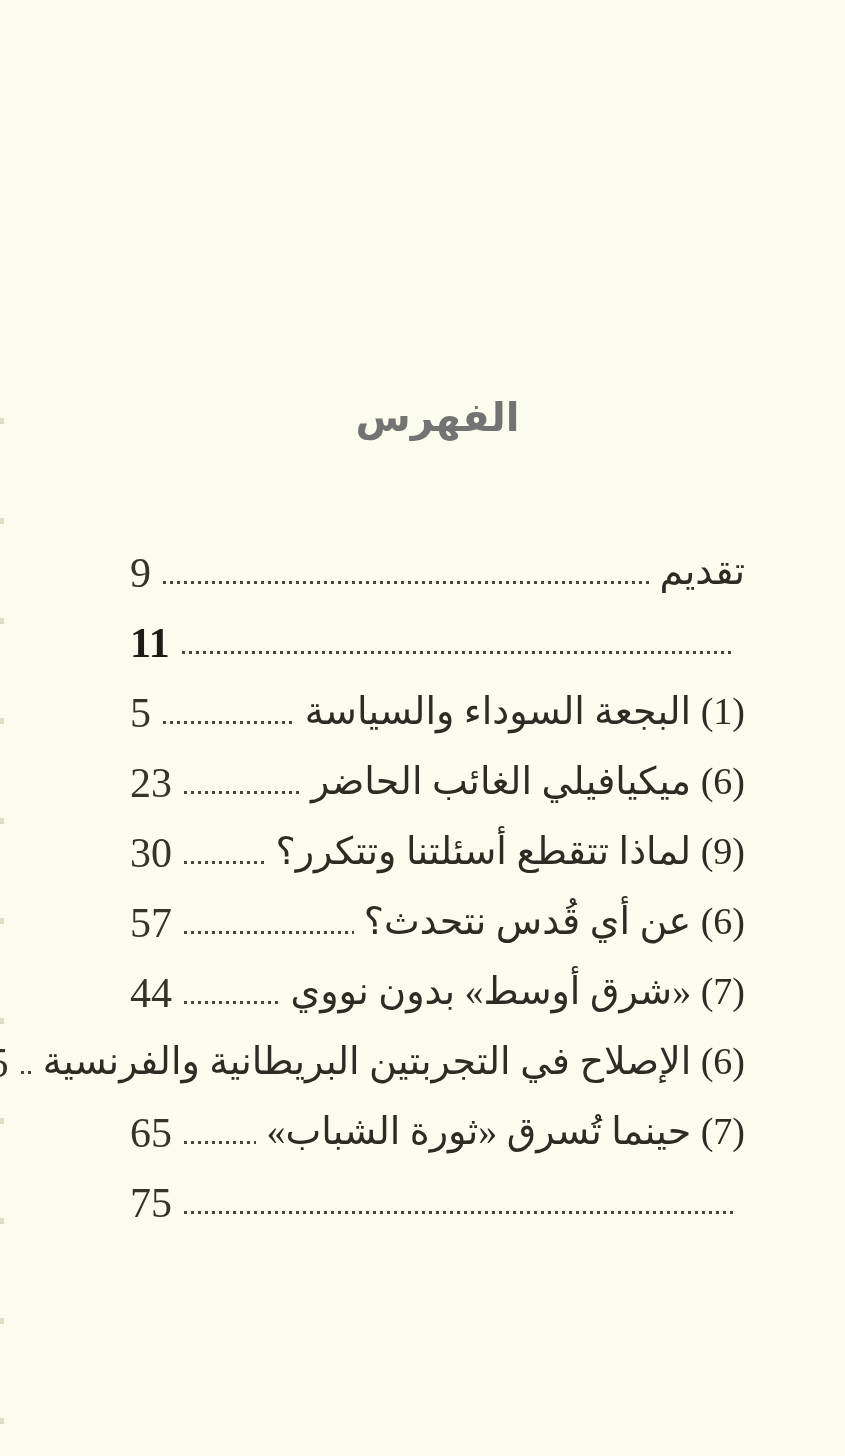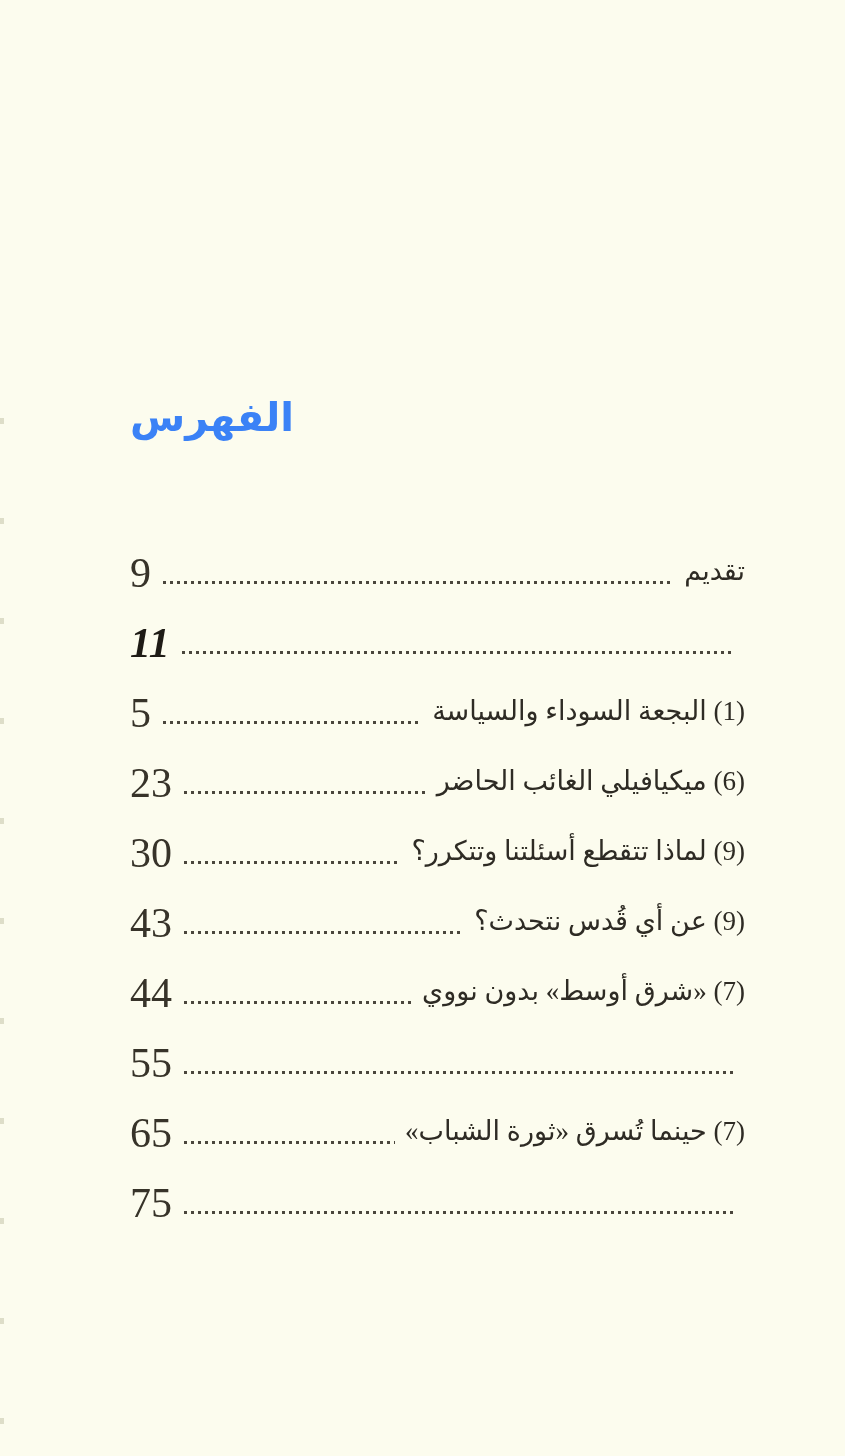--- a/index.html
+++ b/index.html
@@ -21,35 +21,36 @@
   .edge-marks {
     position: absolute;
     left: 0; top: 28px;
     width: 4px; height: 1400px;
     background-image: linear-gradient(to bottom, rgba(196,196,170,0.55) 0 6px, rgba(0,0,0,0) 6px 100%);
     background-size: 4px 100px;
     background-repeat: repeat-y;
   }
   .book-title {
     margin-top: 390px;
+    text-align: center;
     font-family: "DejaVu Sans", sans-serif;
     font-weight: bold;
     font-size: 40px;
     line-height: 54px;
-    color: #3b82f6;
+    color: #737373;
   }
   .toc { margin-top: 92px; }
   .toc-row {
     display: flex;
     direction: rtl;
     align-items: center;
     height: 70px;
   }
   .toc-title {
-    font-size: 27px;
+    font-size: 38px;
     white-space: nowrap;
     color: #2e2b24;
   }
   .toc-leader {
     flex: 1 1 auto;
     min-width: 14px;
     height: 5px;
     margin: 0 10px;
     align-self: center;
     transform: translateY(11px);
@@ -62,21 +63,20 @@
     font-size: 42px;
     line-height: 42px;
     white-space: nowrap;
     color: #373329;
     transform: translateY(2px);
   }
   .toc-row.bold .toc-title,
   .toc-row.bold .toc-page {
     font-weight: bold;
     color: #1e1b15;
-    font-style: italic;
   }
 </style>
 </head>
 <body>
 
 <div class="page">
   <div class="edge-marks"></div>
 
   <h1 class="book-title">الفهرس</h1>
 
@@ -104,32 +104,33 @@
     <span class="toc-page">23</span>
   </div>
 
   <div class="toc-row">
     <span class="toc-title">(9) لماذا تتقطع أسئلتنا وتتكرر؟</span>
     <span class="toc-leader"></span>
     <span class="toc-page">30</span>
   </div>
 
   <div class="toc-row">
-    <span class="toc-title">(9) عن أي قُدس نتحدث؟</span>
+    <span class="toc-title">(6) عن أي قُدس نتحدث؟</span>
     <span class="toc-leader"></span>
-    <span class="toc-page">43</span>
+    <span class="toc-page">57</span>
   </div>
 
   <div class="toc-row">
     <span class="toc-title">(7) «شرق أوسط» بدون نووي</span>
     <span class="toc-leader"></span>
     <span class="toc-page">44</span>
   </div>
 
   <div class="toc-row">
+    <span class="toc-title">(6) الإصلاح في التجربتين البريطانية والفرنسية</span>
     <span class="toc-leader"></span>
     <span class="toc-page">55</span>
   </div>
 
   <div class="toc-row">
     <span class="toc-title">(7) حينما تُسرق «ثورة الشباب»</span>
     <span class="toc-leader"></span>
     <span class="toc-page">65</span>
   </div>
 

